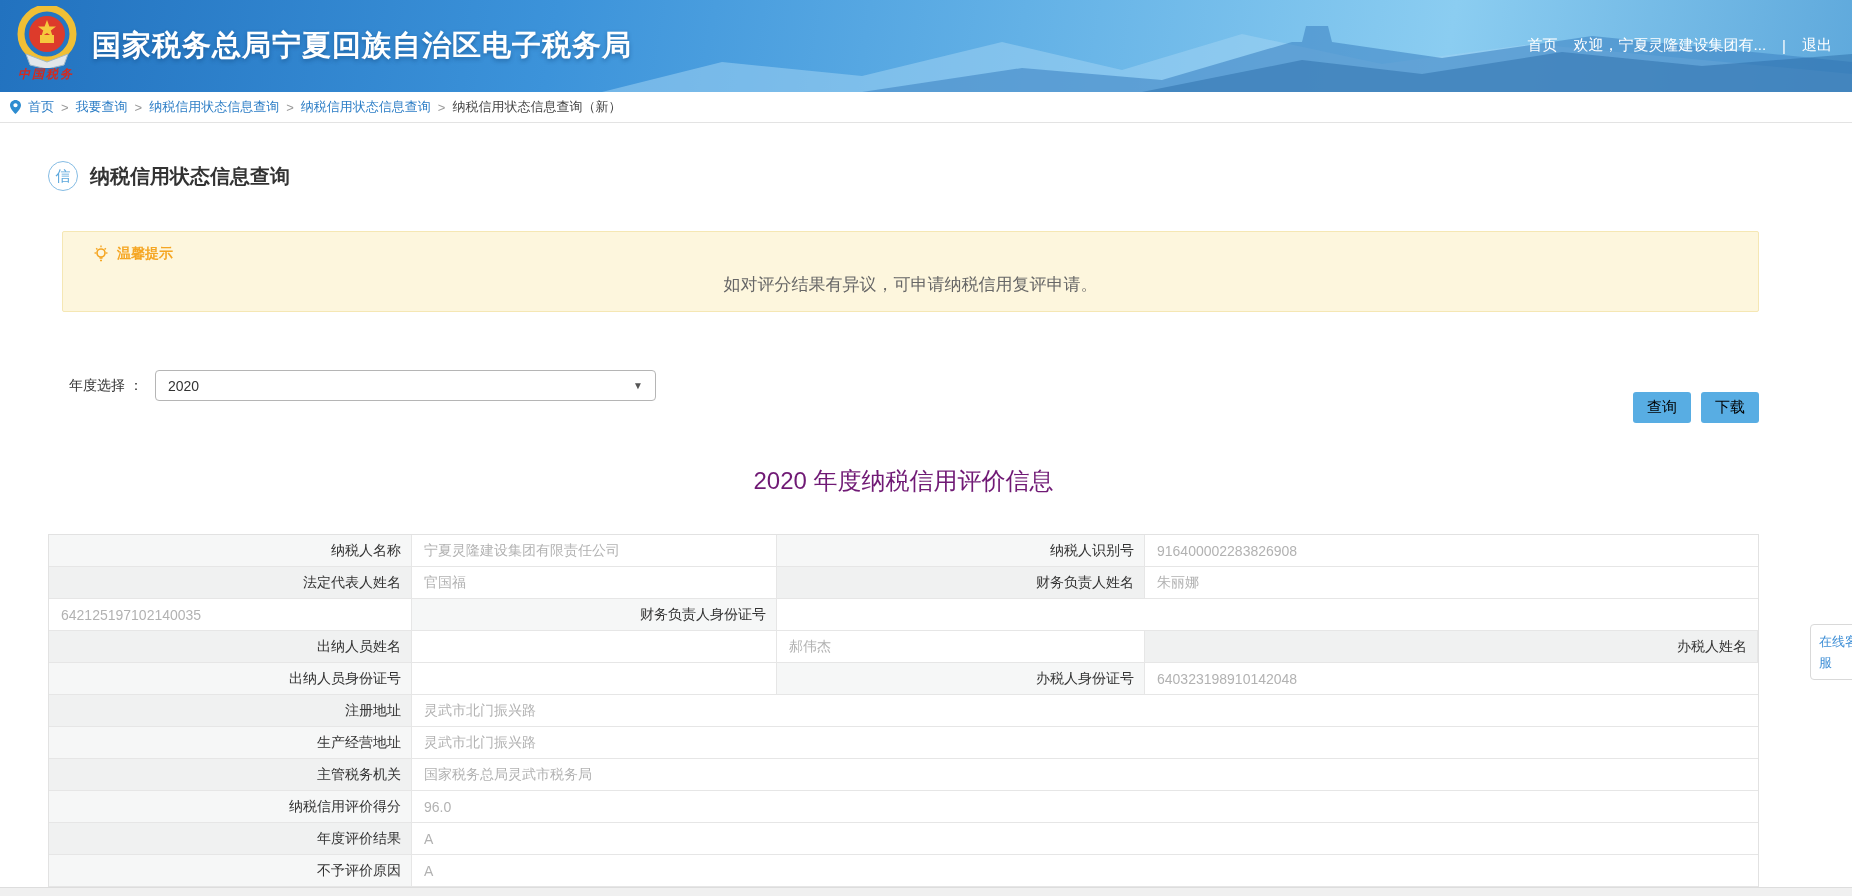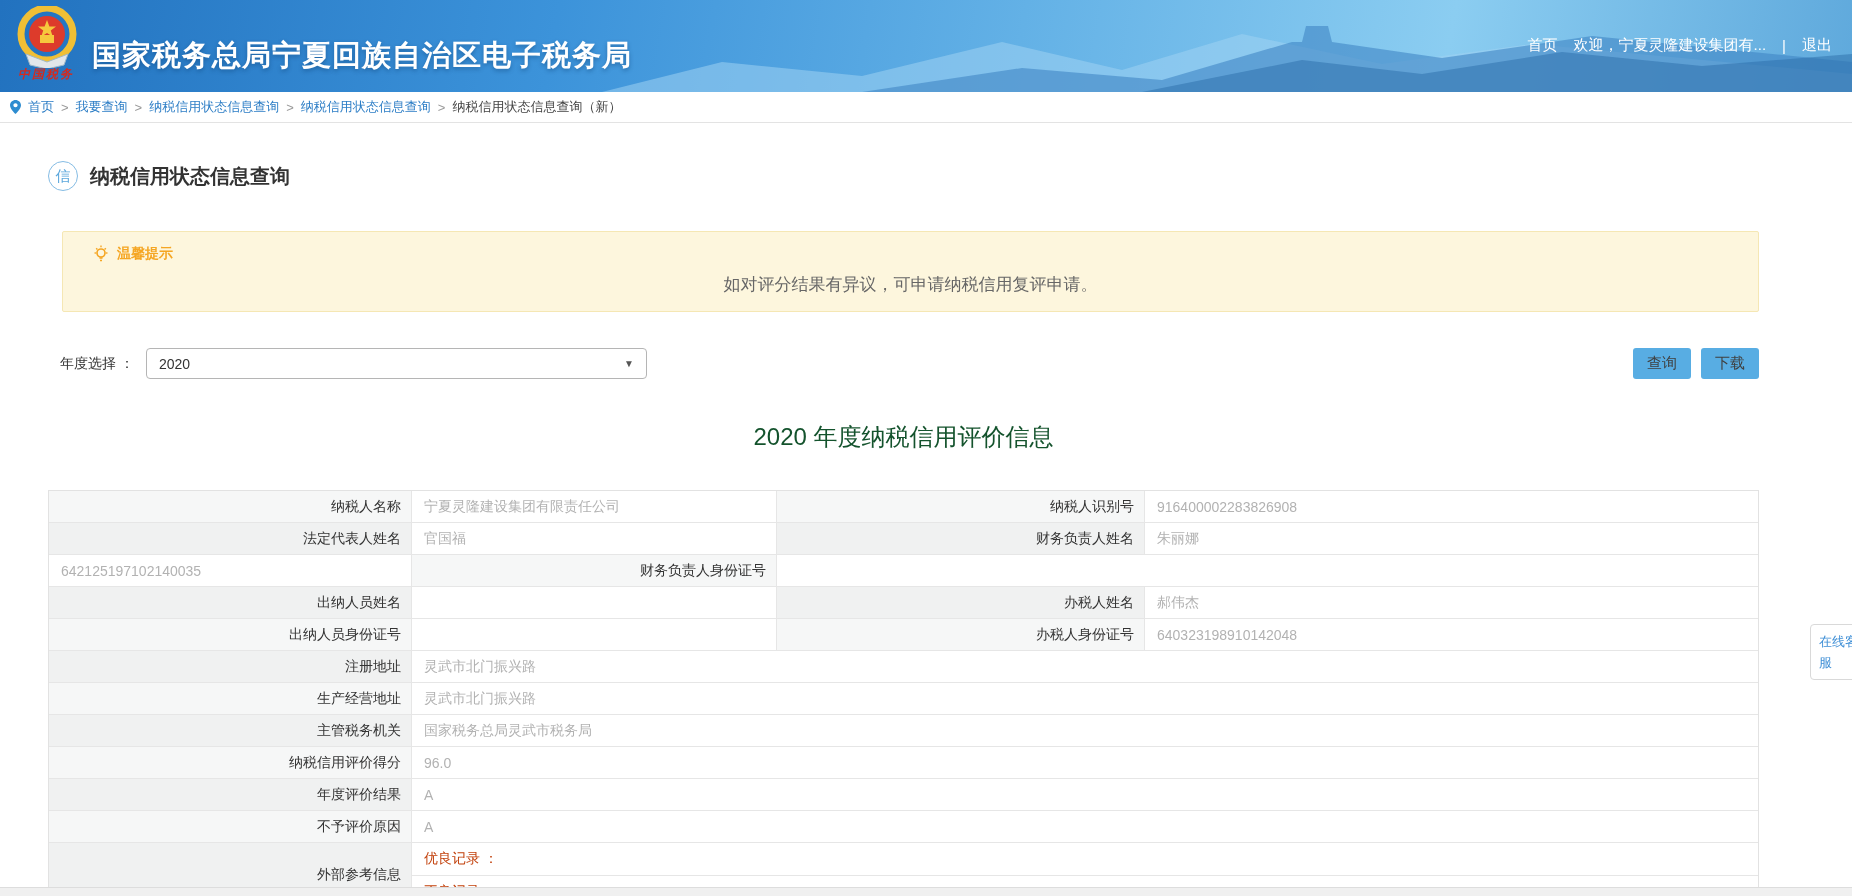--- a/index.html
+++ b/index.html
@@ -13,21 +13,21 @@
     position:relative; height:92px; overflow:hidden;
     background:linear-gradient(100deg,#2272bf 0%,#3c93da 30%,#63b1e6 55%,#8bcdf1 78%,#5fa9dc 100%);
   }
   .gw-svg { position:absolute; right:0; top:0; height:92px; width:1250px; }
   .logo { position:absolute; left:16px; top:6px; }
   .logo-caption {
     position:absolute; left:18px; top:66px; color:#d42a1e; font-size:12px;
     font-weight:bold; font-style:italic; letter-spacing:2px; white-space:nowrap;
   }
   .header-title {
-    position:absolute; left:92px; top:36px; font-size:29px; font-weight:bold;
+    position:absolute; left:92px; top:26px; font-size:29px; font-weight:bold;
     color:#fff; letter-spacing:1px; text-shadow:0 2px 4px rgba(10,60,110,.45); white-space:nowrap;
   }
   .header-nav {
     position:absolute; right:20px; top:36px; display:flex; align-items:center; gap:16px;
     color:#fff; font-size:15px; white-space:nowrap;
   }
   .header-nav .nav-link { cursor:pointer; }
   
   .breadcrumb {
     height:31px; background:#fff; border-bottom:1px solid #e3e3e3;
@@ -46,36 +46,37 @@
   .page-title { font-size:20px; font-weight:bold; color:#333; }
   
   .tip-box {
     margin-top:40px; margin-left:14px; width:1697px;
     background:#fdf6dd; border:1px solid #f5e7b4; border-radius:2px; padding:13px 30px 15px;
   }
   .tip-title { display:flex; align-items:center; gap:8px; color:#f5a623; font-size:14px; font-weight:bold; }
   .tip-content { margin-top:10px; color:#666; font-size:17px;text-align:center; }
   
   .query-row { margin-top:36px; display:flex; align-items:center; }
-  .year-label { margin-left:12px; font-size:14px; color:#333; white-space:nowrap; }
+  .year-label { margin-left:21px; font-size:14px; color:#333; white-space:nowrap; }
   .year-select {
     margin-left:12px; width:501px; height:31px; background:#fff;
     border:1px solid #b5b5b5; border-radius:4px; display:flex; align-items:center;
     justify-content:space-between; padding:0 12px; font-size:14px; color:#333; cursor:pointer;
   }
   .caret { font-size:10px; color:#555; }
   .btn-group { margin-left:auto; display:flex; gap:10px; }
   .btn {
-    min-width:58px; height:31px; padding:0 12px; background:#58ade3; color:#404040;
+    min-width:58px; height:31px; padding:0 12px; background:#58ade3; color:#000000;
     border:none; border-radius:3px; font-size:15px; cursor:pointer;
     display:flex; align-items:center; justify-content:center;
     font-family:"Liberation Sans","DejaVu Sans",sans-serif;
-  }
-  
-  .result-title { margin-top:42px; text-align:center; font-size:24px; font-weight:normal; color:#14532d; }
+    margin-top:44px;
+  }
+  
+  .result-title { margin-top:42px; text-align:center; font-size:24px; font-weight:normal; color:#701a75; }
   .credit-table { margin-top:37px; border:1px solid #e2e2e2; font-size:14px; background:#fff; }
   .t-row { display:grid; grid-template-columns:363px 365px 368px 1fr; border-bottom:1px solid #e6e6e6; }
   .t-row.full { grid-template-columns:363px 1fr; }
   .t-row:last-child { border-bottom:none; }
   .cell { min-height:31px; display:flex; align-items:center; }
   .cell-label {
     justify-content:flex-end; text-align:right; padding:5px 10px 5px 0;
     color:#333; background:#f6f7f7; border-right:1px solid #e6e6e6;
   }
   .t-row:nth-child(even) .cell-label { background:#f0f1f1; }
@@ -189,22 +190,22 @@
       <div class="cell cell-label">财务负责人姓名</div>
       <div class="cell cell-value">朱丽娜</div>
     </div>
     <div class="t-row">
       <div class="cell cell-value">642125197102140035</div>
       <div class="cell cell-label">财务负责人身份证号</div>
     </div>
     <div class="t-row">
       <div class="cell cell-label">出纳人员姓名</div>
       <div class="cell cell-value"></div>
+      <div class="cell cell-value">郝伟杰</div>
       <div class="cell cell-label">办税人姓名</div>
-      <div class="cell cell-value">郝伟杰</div>
     </div>
     <div class="t-row">
       <div class="cell cell-label">出纳人员身份证号</div>
       <div class="cell cell-value"></div>
       <div class="cell cell-label">办税人身份证号</div>
       <div class="cell cell-value">640323198910142048</div>
     </div>
 
     <div class="t-row full">
       <div class="cell cell-label">注册地址</div>

